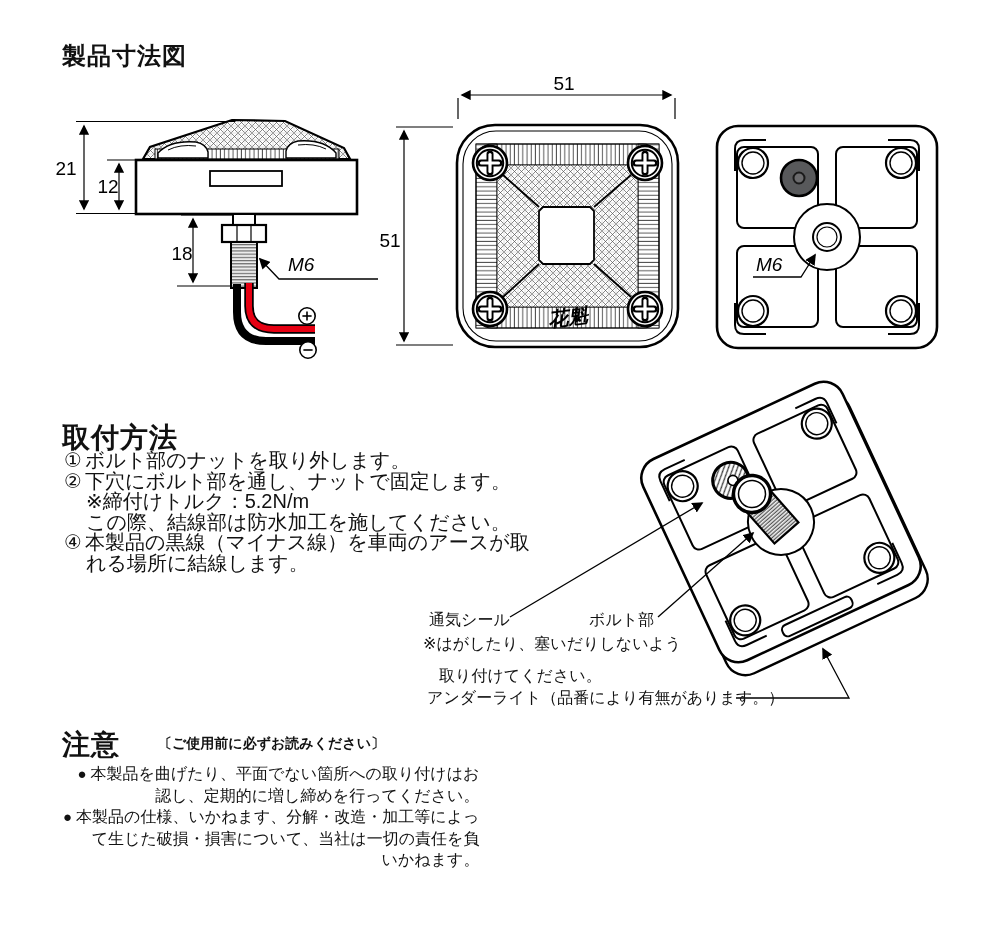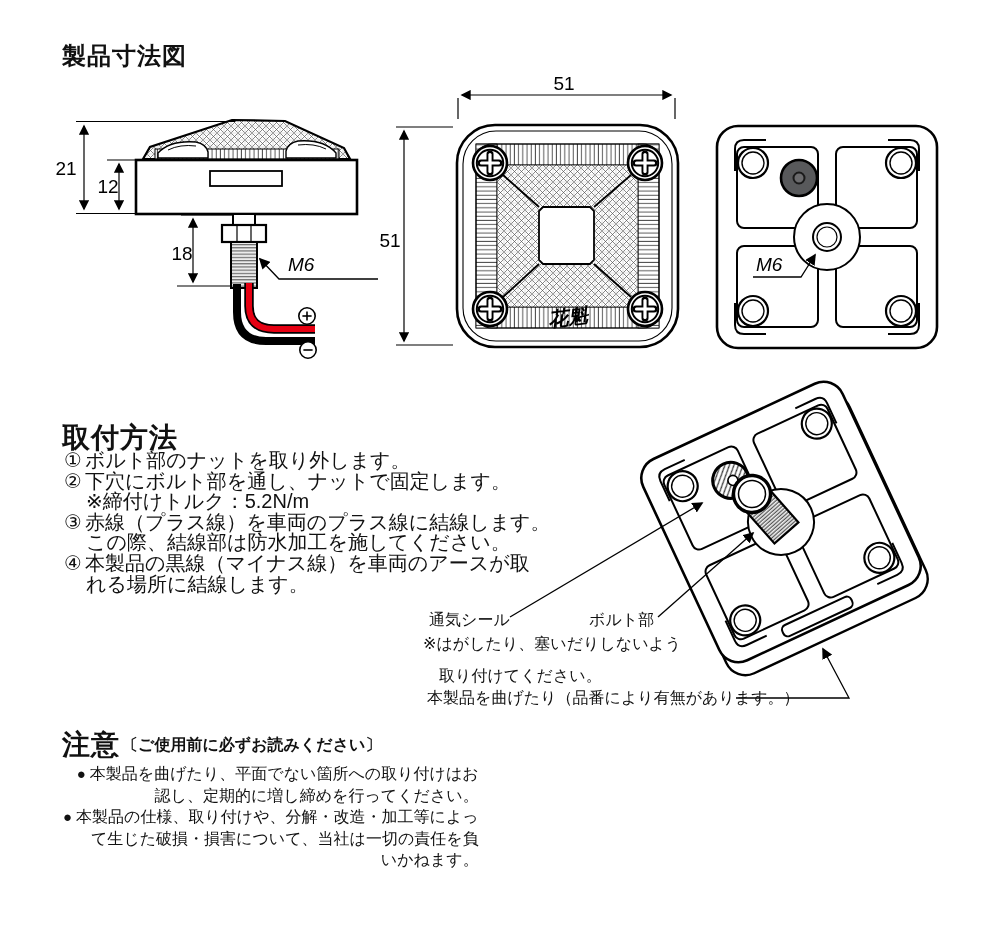--- a/index.html
+++ b/index.html
@@ -13,21 +13,21 @@
   .title{font-size:24px;font-weight:700;letter-spacing:1px;}
   .sect{font-size:28px;font-weight:700;letter-spacing:1px;}
   .body16{font-size:20px;line-height:20.6px;}
   .steps .step{white-space:nowrap;}
   .steps .n{margin-right:3px;}
   .steps .cont{padding-left:22px;}
   .caution-items{font-size:16px;line-height:21.5px;text-align:right;}
   .caution-items .crow{white-space:nowrap;}
   .caution-items .cb{margin-right:4px;font-size:15px;}
   .caution-items .cont2{padding-left:22px;}
-  .cnote{font-size:16px;font-weight:700;}
+  .cnote{font-size:14px;font-weight:700;margin-left:36px;}
   .dlabel{font-size:16px;}
 </style>
 </head>
 <body>
 
 <svg id="art" width="1000" height="950" viewBox="0 0 1000 950">
   <defs>
     <marker id="ah" viewBox="0 0 10 10" refX="8.5" refY="5" markerWidth="8.5" markerHeight="8.5" orient="auto-start-reverse">
       <path d="M0,0 L10,5 L0,10 z" fill="#000"></path>
     </marker>
@@ -245,34 +245,33 @@
 </svg>
 
 <div class="abs title" style="left:62px;top:40px;">製品寸法図</div>
 
 <div class="abs sect" style="left:62px;top:412px;margin-top:7px;">取付方法</div>
 
 <div class="abs body16 steps" style="left:64px;top:450px;">
   <div class="step"><span class="n">①</span><span>ボルト部のナットを取り外します。</span></div>
   <div class="step"><span class="n">②</span><span>下穴にボルト部を通し、ナットで固定します。</span></div>
   <div class="step cont"><span>※締付けトルク：5.2N/m</span></div>
-  <div class="step"><span class="n">③</span><span>赤線（プラス線）を車両のプラス線に結線します。</span></div>
   <div class="step cont"><span>この際、結線部は防水加工を施してください。</span></div>
   <div class="step"><span class="n">④</span><span>本製品の黒線（マイナス線）を車両のアースが取</span></div>
   <div class="step cont"><span>れる場所に結線します。</span></div>
 </div>
 
 <div class="abs dlabel" style="left:429px;top:610px;">通気シール</div>
 <div class="abs dlabel" style="left:589px;top:610px;">ボルト部</div>
 <div class="abs dlabel" style="left:423px;top:634px;">※はがしたり、塞いだりしないよう</div>
 <div class="abs dlabel" style="left:439px;top:666px;">取り付けてください。</div>
-<div class="abs dlabel" style="left:427px;top:688px;">本製品を曲げたり（品番により有無があります。）</div>
+<div class="abs dlabel" style="left:427px;top:688px;">アンダーライト（品番により有無があります。）</div>
 
 <div class="abs sect" style="left:62px;top:726px;">注意</div>
 <div class="abs cnote" style="left:122px;top:735px;">〔ご使用前に必ずお読みください〕</div>
 
 <div class="abs caution-items" style="left:63px;top:763px;">
   <div class="crow"><span class="cb">●</span><span>本製品を曲げたり、平面でない箇所への取り付けはお</span></div>
   <div class="crow cont2"><span>認し、定期的に増し締めを行ってください。</span></div>
-  <div class="crow"><span class="cb">●</span><span>本製品の仕様、取り付けや、分解・改造・加工等によっ</span></div>
+  <div class="crow"><span class="cb">●</span><span>本製品の仕様、いかねます、分解・改造・加工等によっ</span></div>
   <div class="crow cont2"><span>て生じた破損・損害について、当社は一切の責任を負</span></div>
   <div class="crow cont2"><span>いかねます。</span></div>
 </div>
 
 </body></html>

